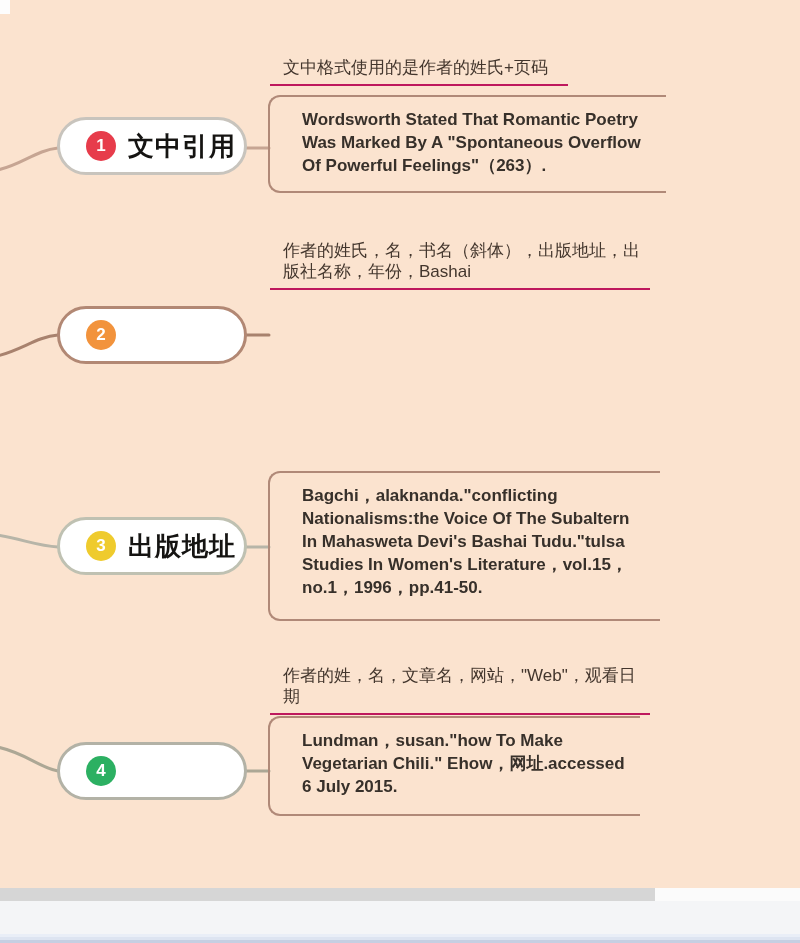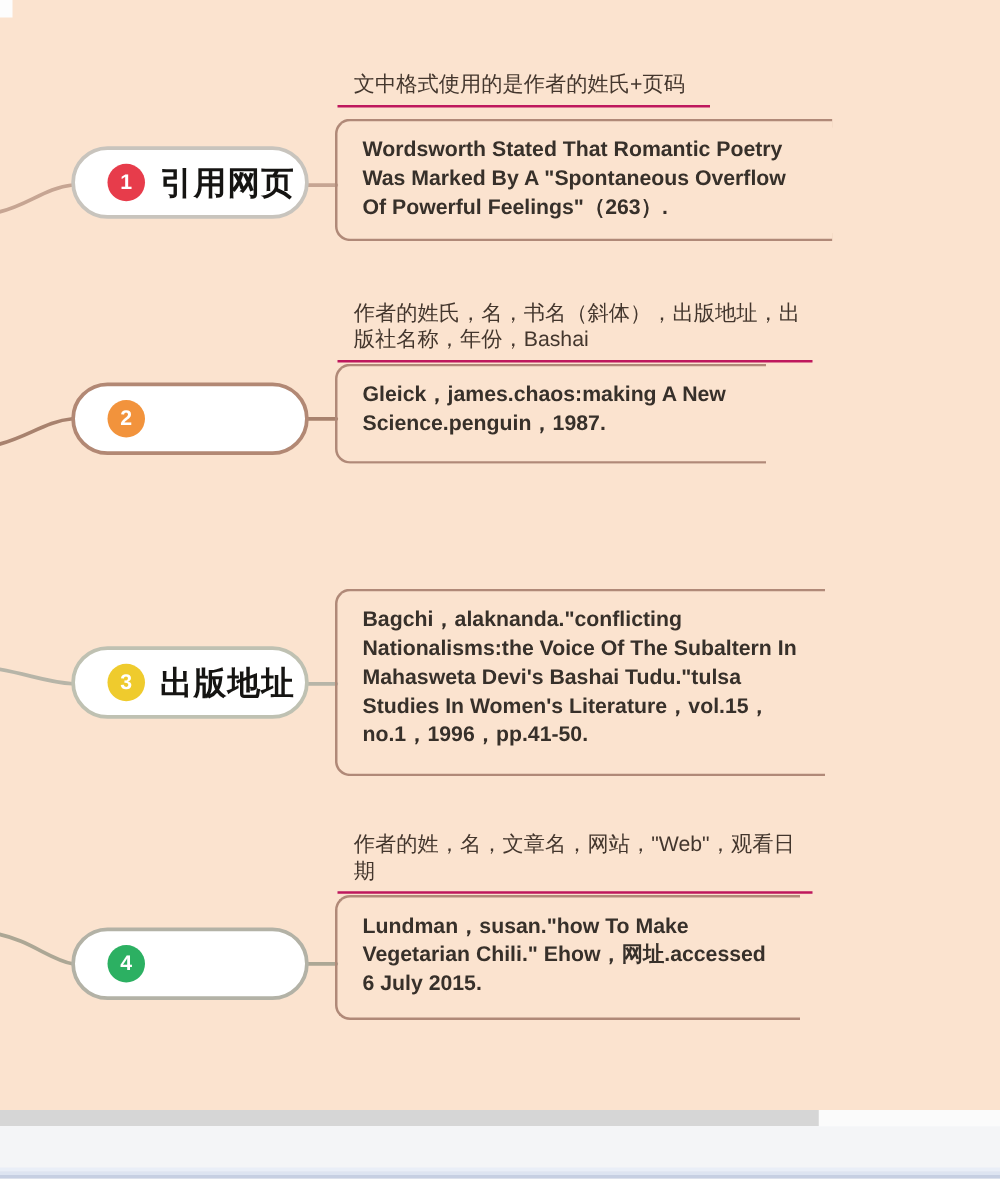--- a/index.html
+++ b/index.html
@@ -51,21 +51,21 @@
   .note-2{top:240px;width:380px;}
   .note-3{top:420px;width:380px;}
   .note-4{top:665px;width:380px;}
 
   
   .example{
     position:absolute;left:268px;
     font-size:17px;line-height:23px;font-weight:bold;color:#37302a;
     border:2px solid #b08978;border-right:0;
     border-radius:12px 0 0 12px;
-    padding:11px 14px 11px 20px;box-sizing:border-box;
+    padding:11px 14px 11px 32px;box-sizing:border-box;
     background:transparent;
   }
   .example-1{top:95px;width:398px;min-height:98px;}
   .example-2{top:291px;width:345px;min-height:80px;}
   .example-3{top:471px;width:392px;min-height:150px;}
   .example-4{top:716px;width:372px;min-height:100px;}
 
   
   .corner-sliver{position:absolute;left:0;top:0;width:10px;height:14px;background:#fdfdfd;}
   .hscrollbar{
@@ -93,32 +93,31 @@
       <path d="M -3 535 C 22 539, 38 546, 58 547" stroke="#b7b5a8"></path>
       <path d="M 246 547 L 269 547" stroke="#b7b5a8"></path>
       <path d="M -3 747 C 24 752, 40 768, 58 771" stroke="#aca795"></path>
       <path d="M 246 771 L 269 771" stroke="#aca795"></path>
     </svg>
 
     <div class="pill pill-1">
       <span class="badge badge-1">
         <span>1</span>
       </span>
-      <span class="pill-title">引用网页</span>
+      <span class="pill-title">文中引用</span>
     </div>
     <div class="note note-1">文中格式使用的是作者的姓氏+页码</div>
     <div class="example example-1">Wordsworth Stated That Romantic Poetry Was Marked By A "Spontaneous Overflow Of Powerful Feelings"（263）.</div>
 
     <div class="pill pill-2">
       <span class="badge badge-2">
         <span>2</span>
       </span>
     </div>
     <div class="note note-2">作者的姓氏，名，书名（斜体），出版地址，出版社名称，年份，Bashai</div>
-    <div class="example example-2">Gleick，james.chaos:making A New Science.penguin，1987.</div>
 
     <div class="pill pill-3">
       <span class="badge badge-3">
         <span>3</span>
       </span>
       <span class="pill-title">出版地址</span>
     </div>
     <div class="example example-3">Bagchi，alaknanda."conflicting Nationalisms:the Voice Of The Subaltern In Mahasweta Devi's Bashai Tudu."tulsa Studies In Women's Literature，vol.15，no.1，1996，pp.41-50.</div>
 
     <div class="pill pill-4">

